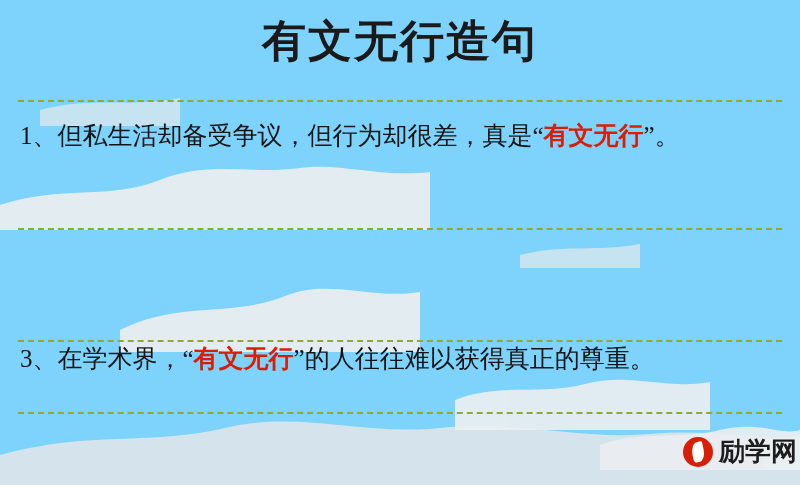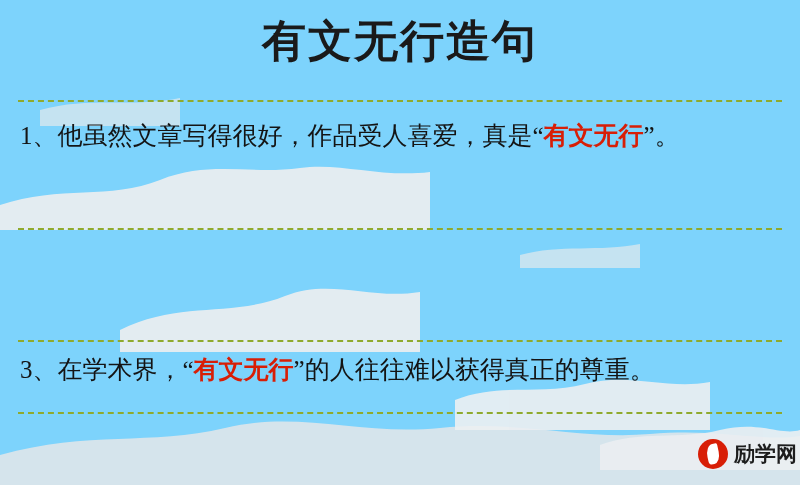--- a/index.html
+++ b/index.html
@@ -66,21 +66,21 @@
     left: 20px;
     width: 762px;
     font-size: 25px;
     line-height: 42px;
     color: #141414;
     z-index: 3;
     letter-spacing: 0px;
   }
   .s1 { top: 115px; }
   .s2 { top: 243px; }
-  .s3 { top: 349px; }
+  .s3 { top: 338px; }
 
   .hl {
     color: #d81e06;
     font-weight: bold;
     margin-top: 19px;
   }
 
   
   .logo {
     position: absolute;
@@ -104,21 +104,21 @@
     position: absolute;
     left: 9px;
     top: 5px;
     width: 12px;
     height: 20px;
     background: #ffffff;
     border-radius: 60% 10% 55% 20%;
     transform: rotate(-12deg);
   }
   .logo-text {
-    font-size: 21px;
+    font-size: 26px;
     font-weight: bold;
     color: #1d1d1d;
     font-family: "DejaVu Serif", "Liberation Serif", serif;
     text-align: center;
   }
 </style>
 </head>
 <body>
 
 <div class="page">
@@ -142,21 +142,21 @@
   </svg>
 
   <div class="title">有文无行造句</div>
 
   <div class="divider d1"></div>
   <div class="divider d2"></div>
   <div class="divider d3"></div>
   <div class="divider d4"></div>
 
   <div class="sentence s1">
-    <span>1、</span><span>他虽然文章写得很好，作品受人喜爱，真是“</span><span class="hl">有文无行</span><span>”。</span>
+    <span>1、</span><span>但私生活却备受争议，但行为却很差，真是“</span><span class="hl">有文无行</span><span>”。</span>
   </div>
 
 
   <div class="sentence s3">
     <span>3、</span><span>在学术界，“</span><span class="hl">有文无行</span><span>”的人往往难以获得真正的尊重。</span>
   </div>
 
   <div class="logo">
     <span class="logo-mark"></span>
     <span class="logo-text">励学网</span>

